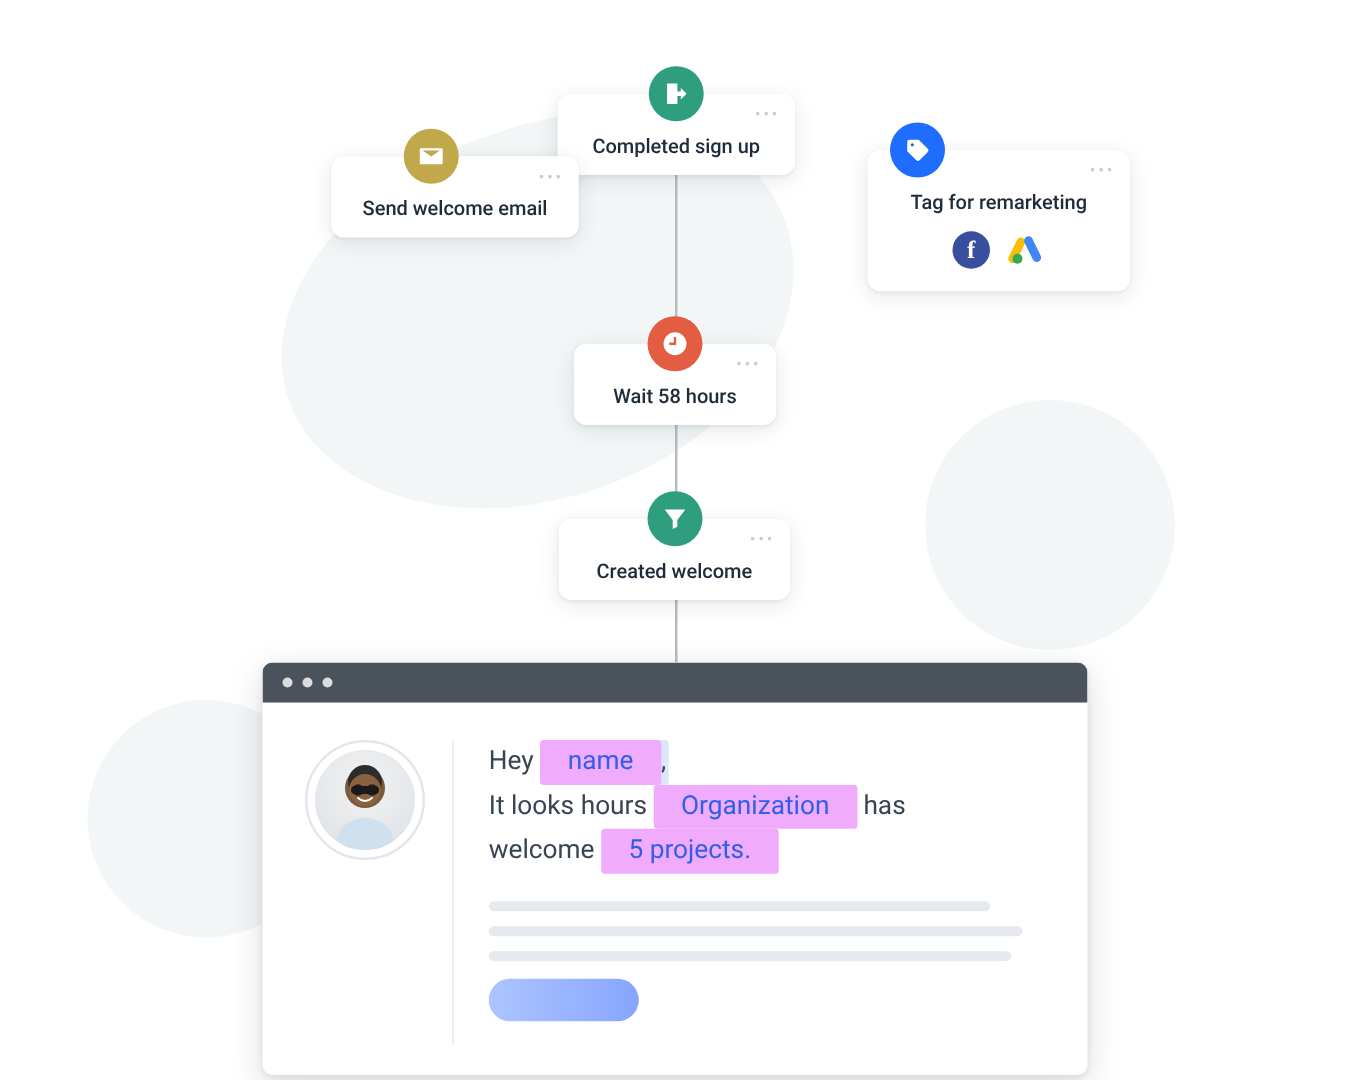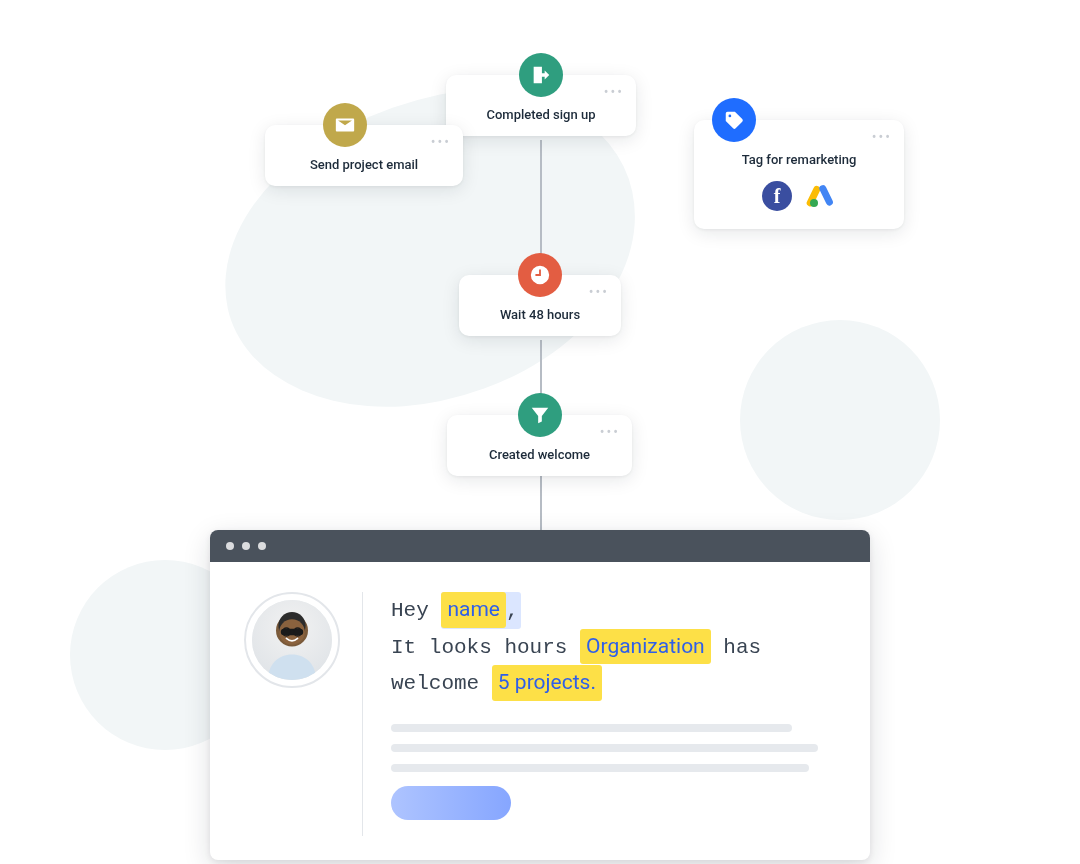--- a/index.html
+++ b/index.html
@@ -13,21 +13,21 @@
   .blob3 { top:560px; left:70px; width:190px; height:190px; border-radius:50%; }
 
   
   .vline { position:absolute; width:2px; background:#b6bcc4; z-index:1; }
   .vline1 { top:140px; left:540px; height:130px; }
   .vline2 { top:340px; left:540px; height:100px; }
   .vline3 { top:470px; left:540px; height:60px; }
 
   
   .node { position:absolute; z-index:3; background:#fff; border-radius:10px; box-shadow:0 4px 18px rgba(20,30,40,0.10), 0 1px 3px rgba(20,30,40,0.06); padding:16px 22px 14px 22px; text-align:center; }
-  .node .label { color:#1d2b3a; font-size:13px; font-weight:500; margin-top:4px; }
+  .node .label { color:#1d2b3a; font-size:16px; font-weight:500; margin-top:4px; }
   .node .dots { position:absolute; top:10px; right:12px; color:#c9cdd3; font-size:14px; letter-spacing:2px; line-height:1; cursor:default;}
   .node-icon { position:absolute; left:50%; transform:translateX(-50%); top:-22px; width:44px; height:44px; border-radius:50%; display:flex; align-items:center; justify-content:center; z-index:4; }
   .node-icon svg { width:22px; height:22px; fill:#fff; }
 
   .icon-teal   { background:#2f9e7f; }
   .icon-olive  { background:#c0a84b; }
   .icon-red    { background:#e35d42; }
   .icon-blue   { background:#1f6dff; }
 
   
@@ -37,24 +37,24 @@
 
   
   .browser { position:absolute; left:210px; top:530px; width:660px; height:330px; border-radius:8px; background:#fff; box-shadow:0 8px 28px rgba(20,30,40,0.14), 0 2px 6px rgba(20,30,40,0.08); overflow:hidden; z-index:5; }
   .browser .titlebar { height:32px; background:#4a525c; display:flex; align-items:center; padding-left:16px; gap:8px; }
   .browser .dot { width:8px; height:8px; border-radius:50%; background:#fff; opacity:.8; }
   .browser .body { display:flex; padding:30px 34px 24px 34px; height:calc(100% - 32px); }
   .avatar-wrap { width:96px; height:96px; border-radius:50%; border:2px solid #e3e6ea; padding:6px; flex:0 0 auto; }
   .avatar { width:100%; height:100%; border-radius:50%; overflow:hidden; background:#e8ecef; display:block; }
   .divider { width:1px; background:#e3e6ea; margin:0 28px 0 22px; }
   .msg { flex:1; color:#394452; font-size:21px; line-height:1.7; }
-  .chip { background:#fde047; color:#2f5fe8; padding:0 6px; border-radius:3px; display:inline-block; }
+  .chip { background:#f0abfc; color:#2f5fe8; padding:0 22px; border-radius:3px; display:inline-block; }
   .chipwrap { background:#dbe6ff; padding:0 2px 0 0; border-radius:3px; display:inline-block; }
   .chipwrap .plain { color:#394452; }
-  .plain { color:#394452;font-family:Liberation Mono, monospace; }
+  .plain { color:#394452; }
 
   .ph-lines { margin-top:22px; }
   .ph-line { height:8px; background:#e6e9ed; border-radius:4px; margin-bottom:12px; }
   .ph-line.w1 { width:90%; }
   .ph-line.w2 { width:96%; }
   .ph-line.w3 { width:94%; }
   .cta-pill { margin-top:14px; width:120px; height:34px; border-radius:17px; background:linear-gradient(90deg, #aec4ff, #86a6ff); }
 </style>
 </head>
 <body>
@@ -79,21 +79,21 @@
     <div class="label">Completed sign up</div>
   </div>
 
   <div class="node" style="left:265px; top:125px; width:198px; padding-top:28px;">
     <div class="node-icon icon-olive" style="left:80px;">
       <svg viewBox="0 0 24 24">
           <path d="M3 5h18a1 1 0 011 1v12a1 1 0 01-1 1H3a1 1 0 01-1-1V6a1 1 0 011-1zm1.4 2L12 12.2 19.6 7H4.4z"></path>
         </svg>
     </div>
     <span class="dots">•••</span>
-    <div class="label">Send project email</div>
+    <div class="label">Send welcome email</div>
   </div>
 
   <div class="node" style="left:694px; top:120px; width:210px; padding-top:28px; padding-bottom:18px;">
     <div class="node-icon icon-blue" style="left:40px;">
       <svg viewBox="0 0 24 24">
           <path d="M21 11l-8-8H5a2 2 0 00-2 2v8l8 8a2 2 0 002.8 0L21 13.8a2 2 0 000-2.8zM7.5 9A1.5 1.5 0 119 7.5 1.5 1.5 0 017.5 9z"></path>
         </svg>
     </div>
     <span class="dots">•••</span>
     <div class="label">Tag for remarketing</div>
@@ -109,21 +109,21 @@
     </div>
   </div>
 
   <div class="node" style="left:459px; top:275px; width:162px; padding-top:28px;">
     <div class="node-icon icon-red">
       <svg viewBox="0 0 24 24">
           <path d="M12 2a10 10 0 1010 10A10 10 0 0012 2zm1 11H7v-2h4V6h2z"></path>
         </svg>
     </div>
     <span class="dots">•••</span>
-    <div class="label">Wait 48 hours</div>
+    <div class="label">Wait 58 hours</div>
   </div>
 
   <div class="node" style="left:447px; top:415px; width:185px; padding-top:28px;">
     <div class="node-icon icon-teal">
       <svg viewBox="0 0 24 24">
           <path d="M3 4h18l-7 9v6l-4 2v-8z"></path>
         </svg>
     </div>
     <span class="dots">•••</span>
     <div class="label">Created welcome</div>

